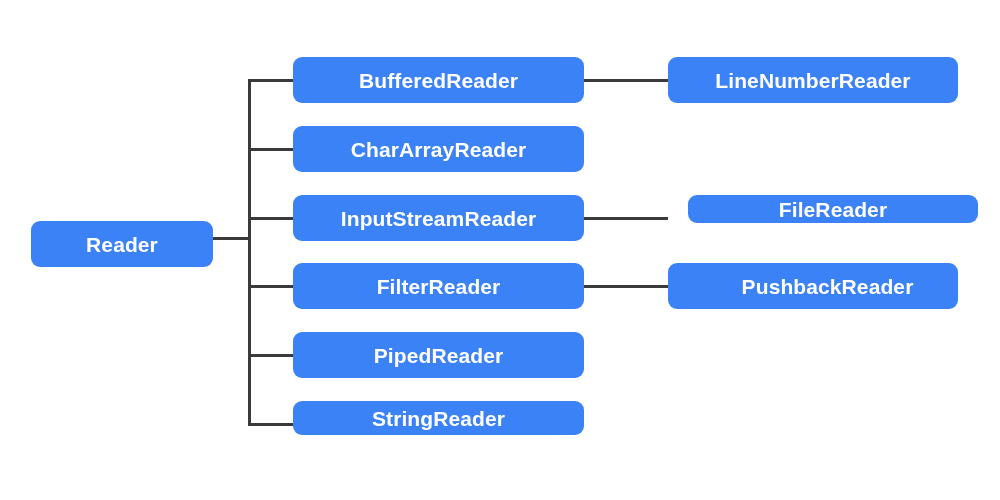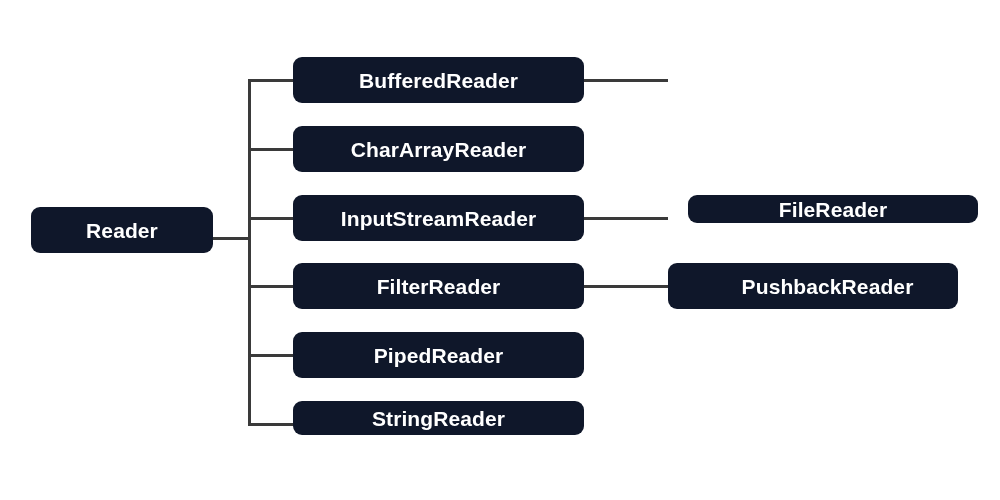--- a/index.html
+++ b/index.html
@@ -13,21 +13,21 @@
   #diagram-canvas {
     position: relative;
     width: 1000px;
     height: 500px;
     background: #ffffff;
     overflow: hidden;
   }
   .node-box {
     position: absolute;
     box-sizing: border-box;
-    background: #0f172a;
+    background: #3b82f6;
     border-radius: 9px;
     color: #ffffff;
     font-weight: bold;
     font-size: 21px;
     letter-spacing: 0.1px;
     display: flex;
     align-items: center;
     justify-content: center;
     text-align: center;
     line-height: 1;
@@ -53,25 +53,26 @@
   <div class="connector h" style="left:248px; top:148px; width:46px;"></div>
   <div class="connector h" style="left:248px; top:217px; width:46px;"></div>
   <div class="connector h" style="left:248px; top:285px; width:46px;"></div>
   <div class="connector h" style="left:248px; top:354px; width:46px;"></div>
   <div class="connector h" style="left:248px; top:423px; width:46px;"></div>
 
   <div class="connector h" style="left:584px; top:79px; width:84px;"></div>
   <div class="connector h" style="left:584px; top:217px; width:84px;"></div>
   <div class="connector h" style="left:584px; top:285px; width:84px;"></div>
 
-  <div class="node-box" style="left:31px; top:207px; width:182px; height:46px;">Reader</div>
+  <div class="node-box" style="left:31px; top:221px; width:182px; height:46px;">Reader</div>
 
   <div class="node-box" style="left:293px; top:57px; width:291px; height:46px;">BufferedReader</div>
   <div class="node-box" style="left:293px; top:126px; width:291px; height:46px;">CharArrayReader</div>
   <div class="node-box" style="left:293px; top:195px; width:291px; height:46px;">InputStreamReader</div>
   <div class="node-box" style="left:293px; top:263px; width:291px; height:46px;">FilterReader</div>
   <div class="node-box" style="left:293px; top:332px; width:291px; height:46px;">PipedReader</div>
   <div class="node-box" style="left:293px; top:401px; width:291px; height:34px;">StringReader</div>
 
+  <div class="node-box" style="left:668px; top:57px; width:290px; height:46px;">LineNumberReader</div>
   <div class="node-box" style="left:688px; top:195px; width:290px; height:28px;">FileReader</div>
   <div class="node-box" style="left:668px; top:263px; width:290px; height:46px;padding-left:29px;">PushbackReader</div>
 
 </div>
 
 </body></html>

